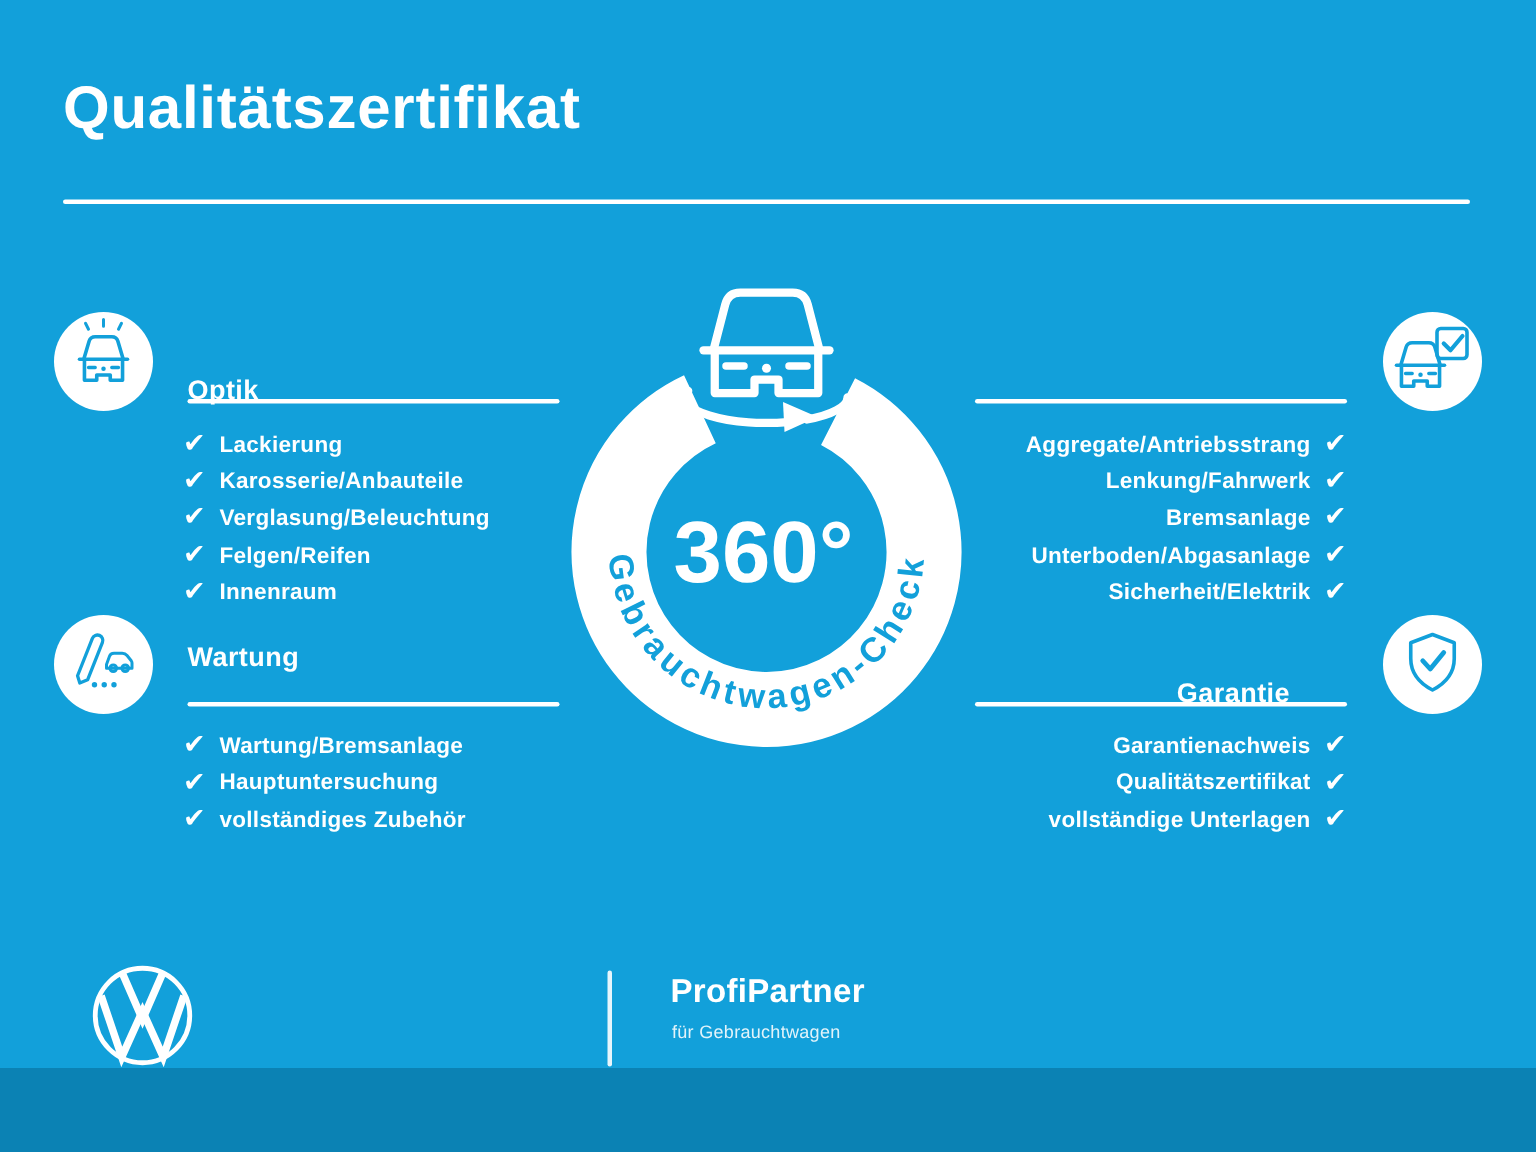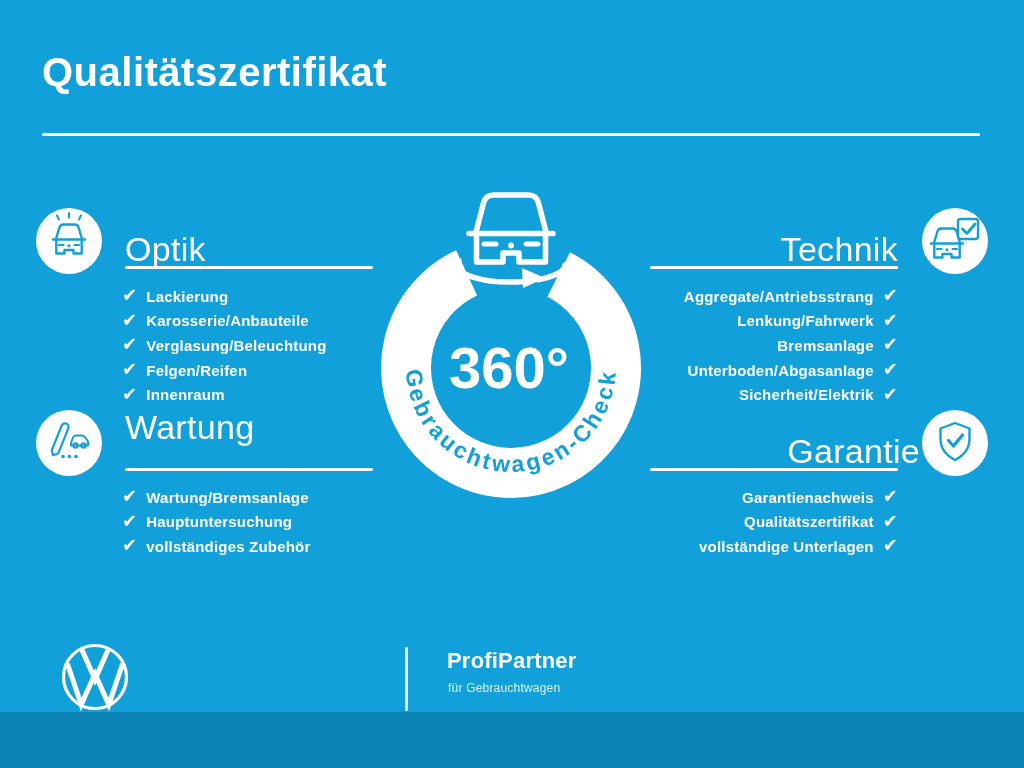--- a/index.html
+++ b/index.html
@@ -37,21 +37,21 @@
     display:flex;align-items:center;justify-content:center;
   }
   .icon-circle svg{display:block;}
   .blue-stroke{stroke:var(--blue);fill:none;}
   .blue-fill{fill:var(--blue);}
   .white-stroke{stroke:var(--white);fill:none;}
   .white-fill{fill:var(--white);}
 
   
   .section-title{
-    font-size:34px;font-weight:normal;letter-spacing:.3px;
+    font-size:18px;font-weight:bold;letter-spacing:.3px;margin-top:20px;
   }
   .section-rule{
     height:3px;background:var(--white);border-radius:2px;
   }
 
   
   .check-list{display:flex;flex-direction:column;}
   .check-row{
     display:flex;align-items:center;
     height:24.6px;
@@ -172,21 +172,20 @@
     <svg width="66" height="66" viewBox="0 0 66 66">
       <path class="blue-stroke" stroke-width="2.4" stroke-linejoin="round" d="M12,35 L15.4,23.5 Q16.3,20.5 19.5,20.5 L30.5,20.5 Q33.7,20.5 34.6,23.5 L38,35"></path>
       <path class="blue-stroke" stroke-width="2.4" stroke-linecap="round" d="M9,35.5 L41,35.5"></path>
       <path class="blue-stroke" stroke-width="2.4" stroke-linejoin="round" d="M12.3,35.5 V49.5 H20.5 V46 H29.5 V49.5 H37.7 V35.5"></path>
       <path class="blue-stroke" stroke-width="2.2" stroke-linecap="round" d="M15,41 H19.5 M30.5,41 H35"></path>
       <circle class="blue-fill" cx="25" cy="41.8" r="1.5"></circle>
       <rect x="36" y="11" width="20" height="20" rx="2.5" fill="#ffffff" class="blue-stroke" stroke-width="2.4"></rect>
       <path class="blue-stroke" stroke-width="2.8" stroke-linecap="round" stroke-linejoin="round" d="M40.5,21 l4.5,4.5 l8,-9.5"></path>
     </svg>
   </div>
-  <div class="abs section-title" style="left:650px;top:230px;width:248px;text-align:right;">Technik</div>
   <div class="abs section-rule" style="left:650px;top:266px;width:248px;"></div>
   <div class="abs check-list right" style="left:600px;top:284px;width:298px;">
     <div class="check-row">
         <span>Aggregate/Antriebsstrang</span>
         <span class="check-glyph">✔</span>
       </div>
     <div class="check-row">
         <span>Lenkung/Fahrwerk</span>
         <span class="check-glyph">✔</span>
       </div>
@@ -203,21 +202,21 @@
         <span class="check-glyph">✔</span>
       </div>
   </div>
 
   <div class="abs icon-circle" style="left:922px;top:410px;">
     <svg width="66" height="66" viewBox="0 0 66 66">
       <path class="blue-stroke" stroke-width="2.4" stroke-linejoin="round" d="M33,13 L47.5,18.5 V29 Q47.5,42.5 33,50 Q18.5,42.5 18.5,29 V18.5 Z"></path>
       <path class="blue-stroke" stroke-width="3.2" stroke-linecap="round" stroke-linejoin="round" d="M26.5,30.5 L31.5,36 L40.5,25"></path>
     </svg>
   </div>
-  <div class="abs section-title" style="left:672px;top:432px;width:248px;text-align:right;">Garantie</div>
+  <div class="abs section-title" style="left:612px;top:432px;width:248px;text-align:right;">Garantie</div>
   <div class="abs section-rule" style="left:650px;top:468px;width:248px;"></div>
   <div class="abs check-list right" style="left:600px;top:485px;width:298px;">
     <div class="check-row">
         <span>Garantienachweis</span>
         <span class="check-glyph">✔</span>
       </div>
     <div class="check-row">
         <span>Qualitätszertifikat</span>
         <span class="check-glyph">✔</span>
       </div>

